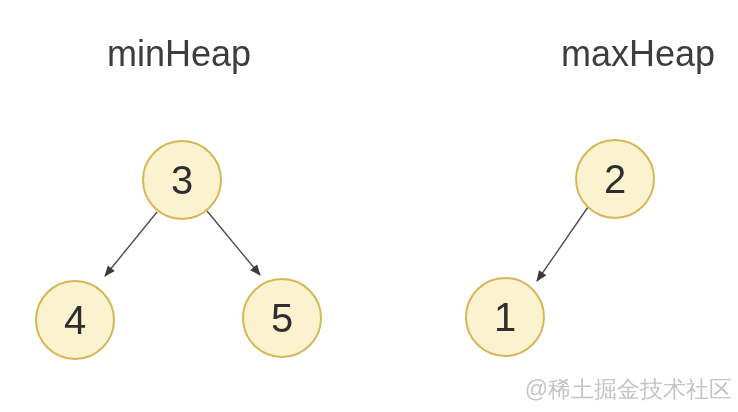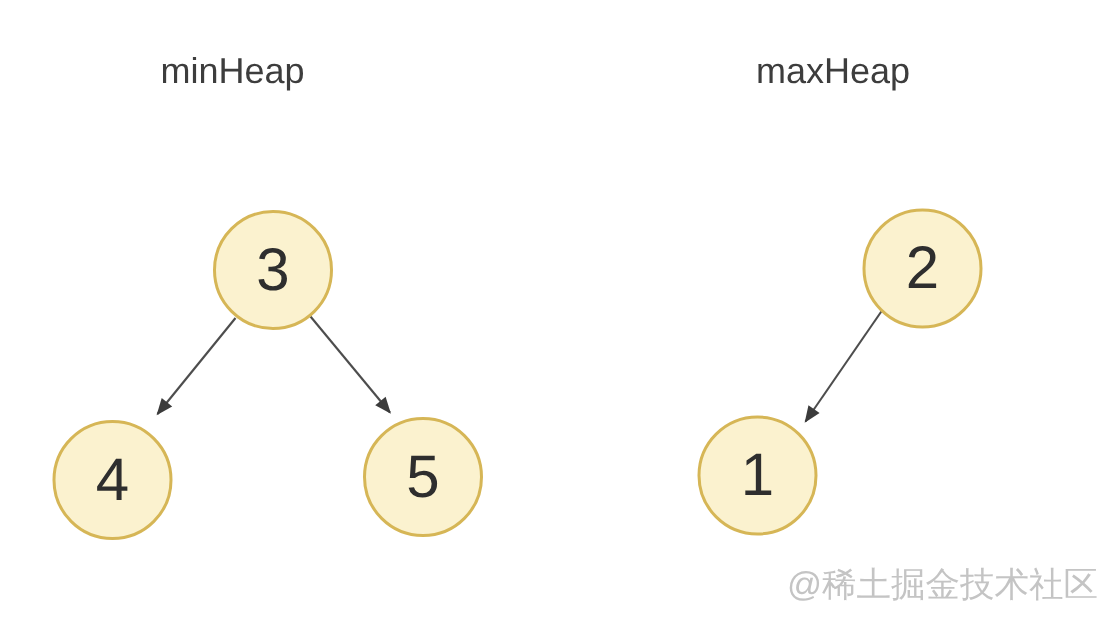--- a/index.html
+++ b/index.html
@@ -13,28 +13,28 @@
     position: relative;
     overflow: hidden;
     font-family: "Liberation Sans", sans-serif;
   }
   .canvas {
     position: absolute;
     inset: 0;
   }
   .heap-title {
     position: absolute;
-    font-size: 24px;
+    font-size: 36px;
     line-height: 1;
     color: #3d3d3d;
     letter-spacing: 0px;
     white-space: nowrap;
   }
   .title-minheap { left: 107px; top: 36px; }
-  .title-maxheap { left: 504px; top: 36px; }
+  .title-maxheap { left: 561px; top: 36px; }
 
   .edges {
     position: absolute;
     left: 0;
     top: 0;
     width: 738px;
     height: 412px;
     pointer-events: none;
   }
   .edge-line {

